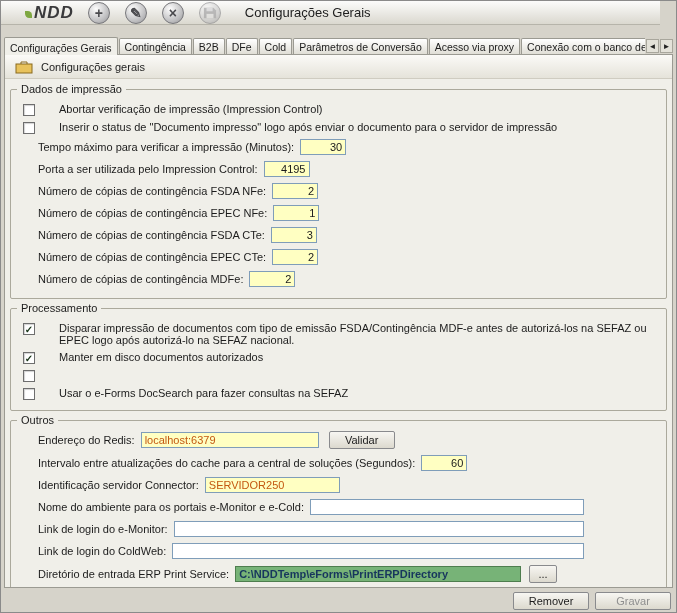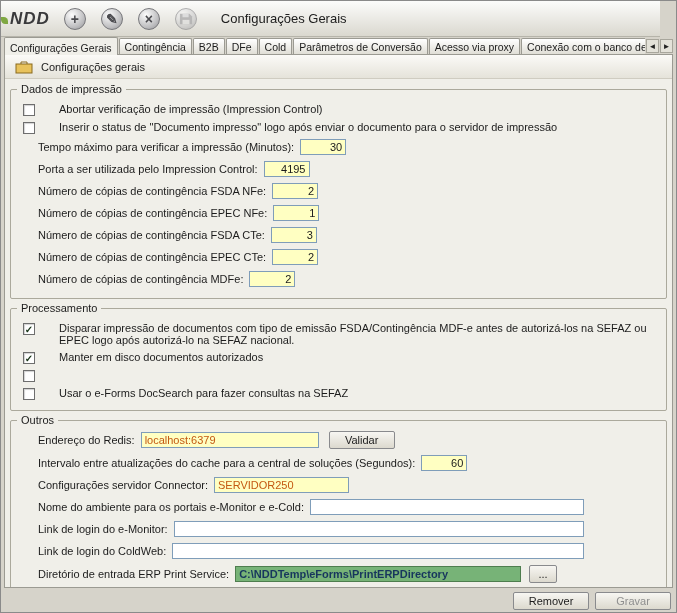--- a/index.html
+++ b/index.html
@@ -4,24 +4,24 @@
 <style>
   * { box-sizing: border-box; margin: 0; padding: 0; }
   body { font-family: "Liberation Sans", sans-serif; background:#808080; }
   .window {
     position: relative; width: 677px; height: 613px;
     background: #D6D3CA; border: 1px solid #8A8A8A; overflow: hidden;
     font-size: 11px; color: #1c1c1c;
   }
   
   .toolbar {
-    position:absolute; top:0; left:0; right:16px; height:36px;
+    position:absolute; top:0; left:0; right:16px; height:24px;
     background: linear-gradient(#FCFCFB, #DAD8CF);
     border-bottom: 1px solid #B6B4AA;
-    display:flex; align-items:center; padding:0 0;
+    display:flex; align-items:center; padding:0 24px;
   }
   .logo { font-weight:800; font-size:17px; color:#3A3A3C; letter-spacing:1px; font-style:italic; }
   .logo .leaf { display:inline-block; width:7px; height:7px; background:#7FA842; border-radius:0 60% 0 60%; margin-right:2px; }
   .ticons { display:flex; gap:15px; margin-left:14px; align-items:center; }
   .ticon {
     width:22px; height:22px; border-radius:50%;
     background: radial-gradient(circle at 35% 30%, #FDFDFD, #BDBDBF 65%, #8F8F92);
     border:1px solid #77777B; display:flex; align-items:center; justify-content:center;
     font-size:14px; color:#4A4A4E; font-weight:bold; cursor:default;
   }
@@ -210,21 +210,21 @@
         <input class="inp yellow orange w178" value="localhost:6379" style="">
         <button class="btn validar">Validar</button>
       </div>
 
       <div class="frow">
         <span class="flabel">Intervalo entre atualizações do cache para a central de soluções (Segundos):</span>
         <input class="inp yellow num" value="60" style="">
       </div>
 
       <div class="frow">
-        <span class="flabel">Configurações servidor Connector:</span>
+        <span class="flabel">Identificação servidor Connector:</span>
         <input class="inp yellow orange w135" value="SERVIDOR250" style="">
       </div>
 
       <div class="frow sp134">
         <span class="flabel">Nome do ambiente para os portais e-Monitor e e-Cold:</span>
         <input class="inp grow" value="" style="">
       </div>
 
       <div class="frow sp134">
         <span class="flabel">Link de login do e-Monitor:</span>

